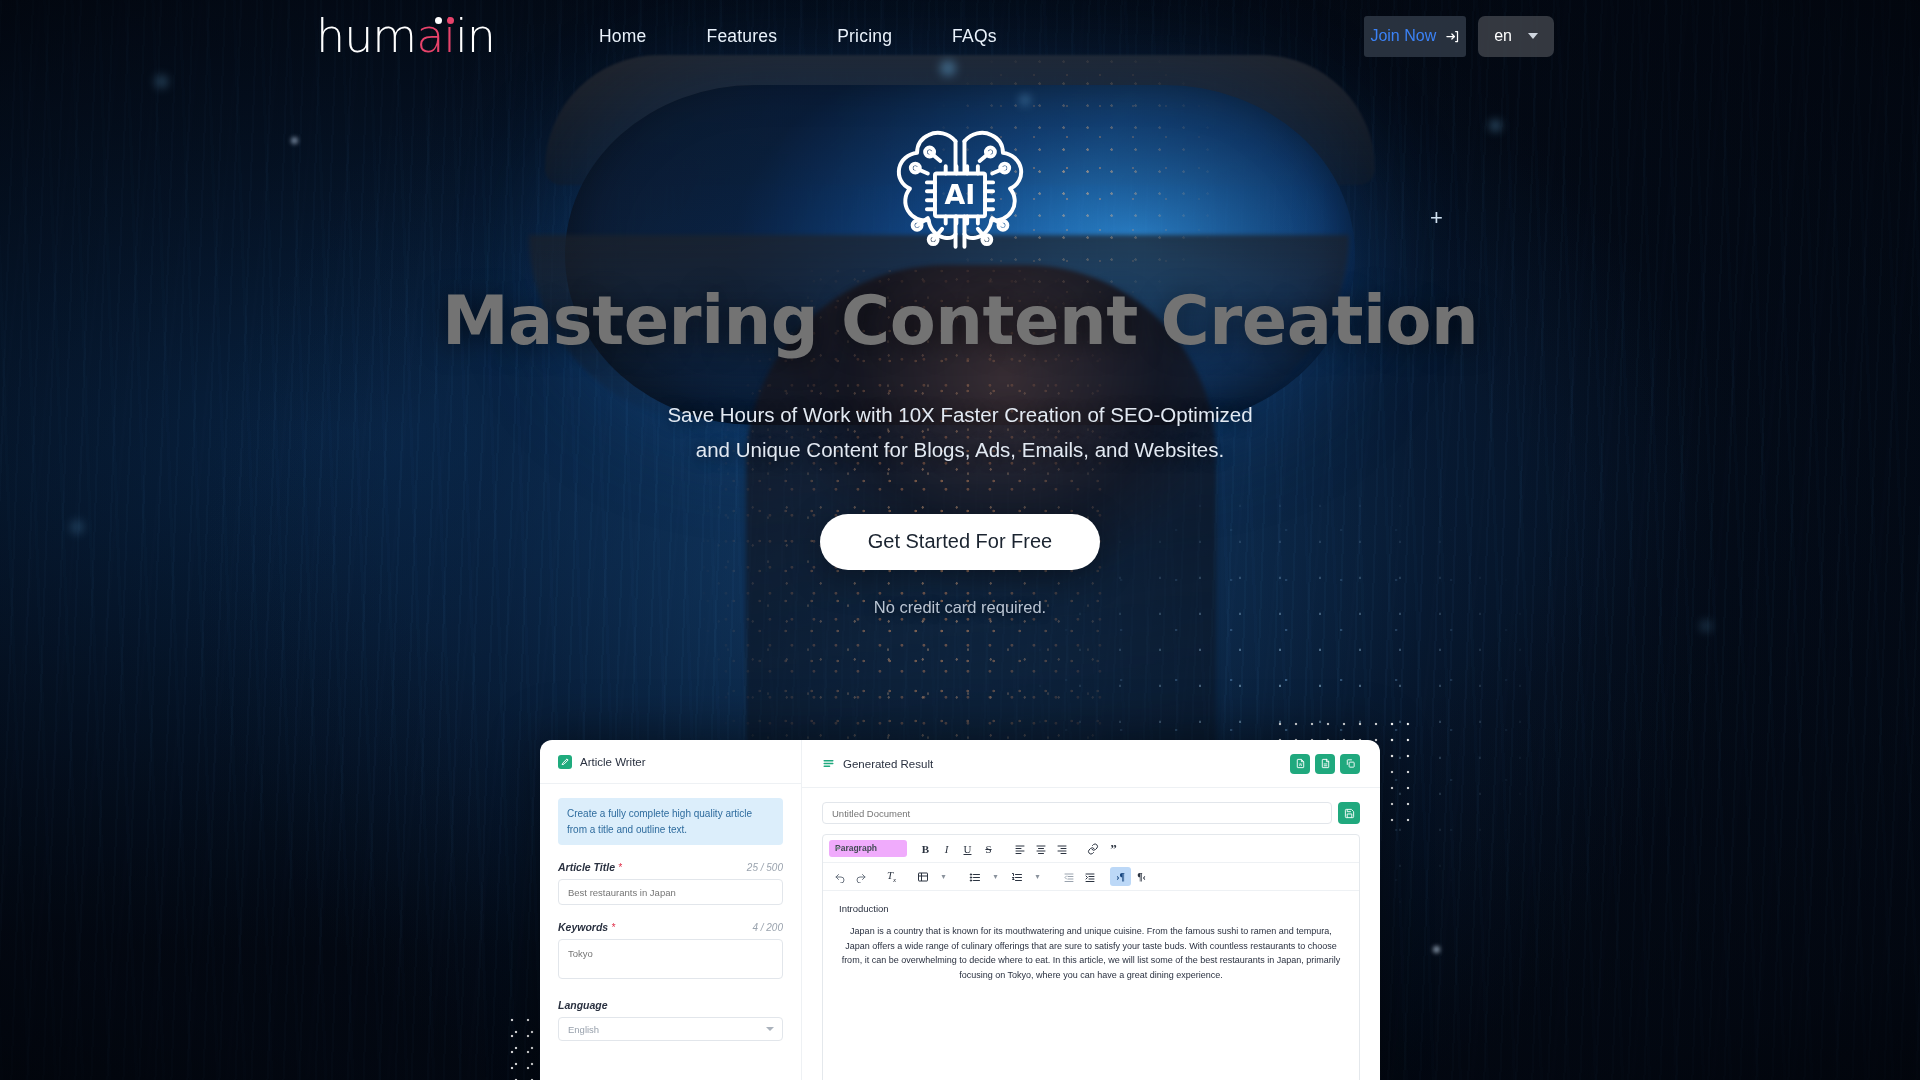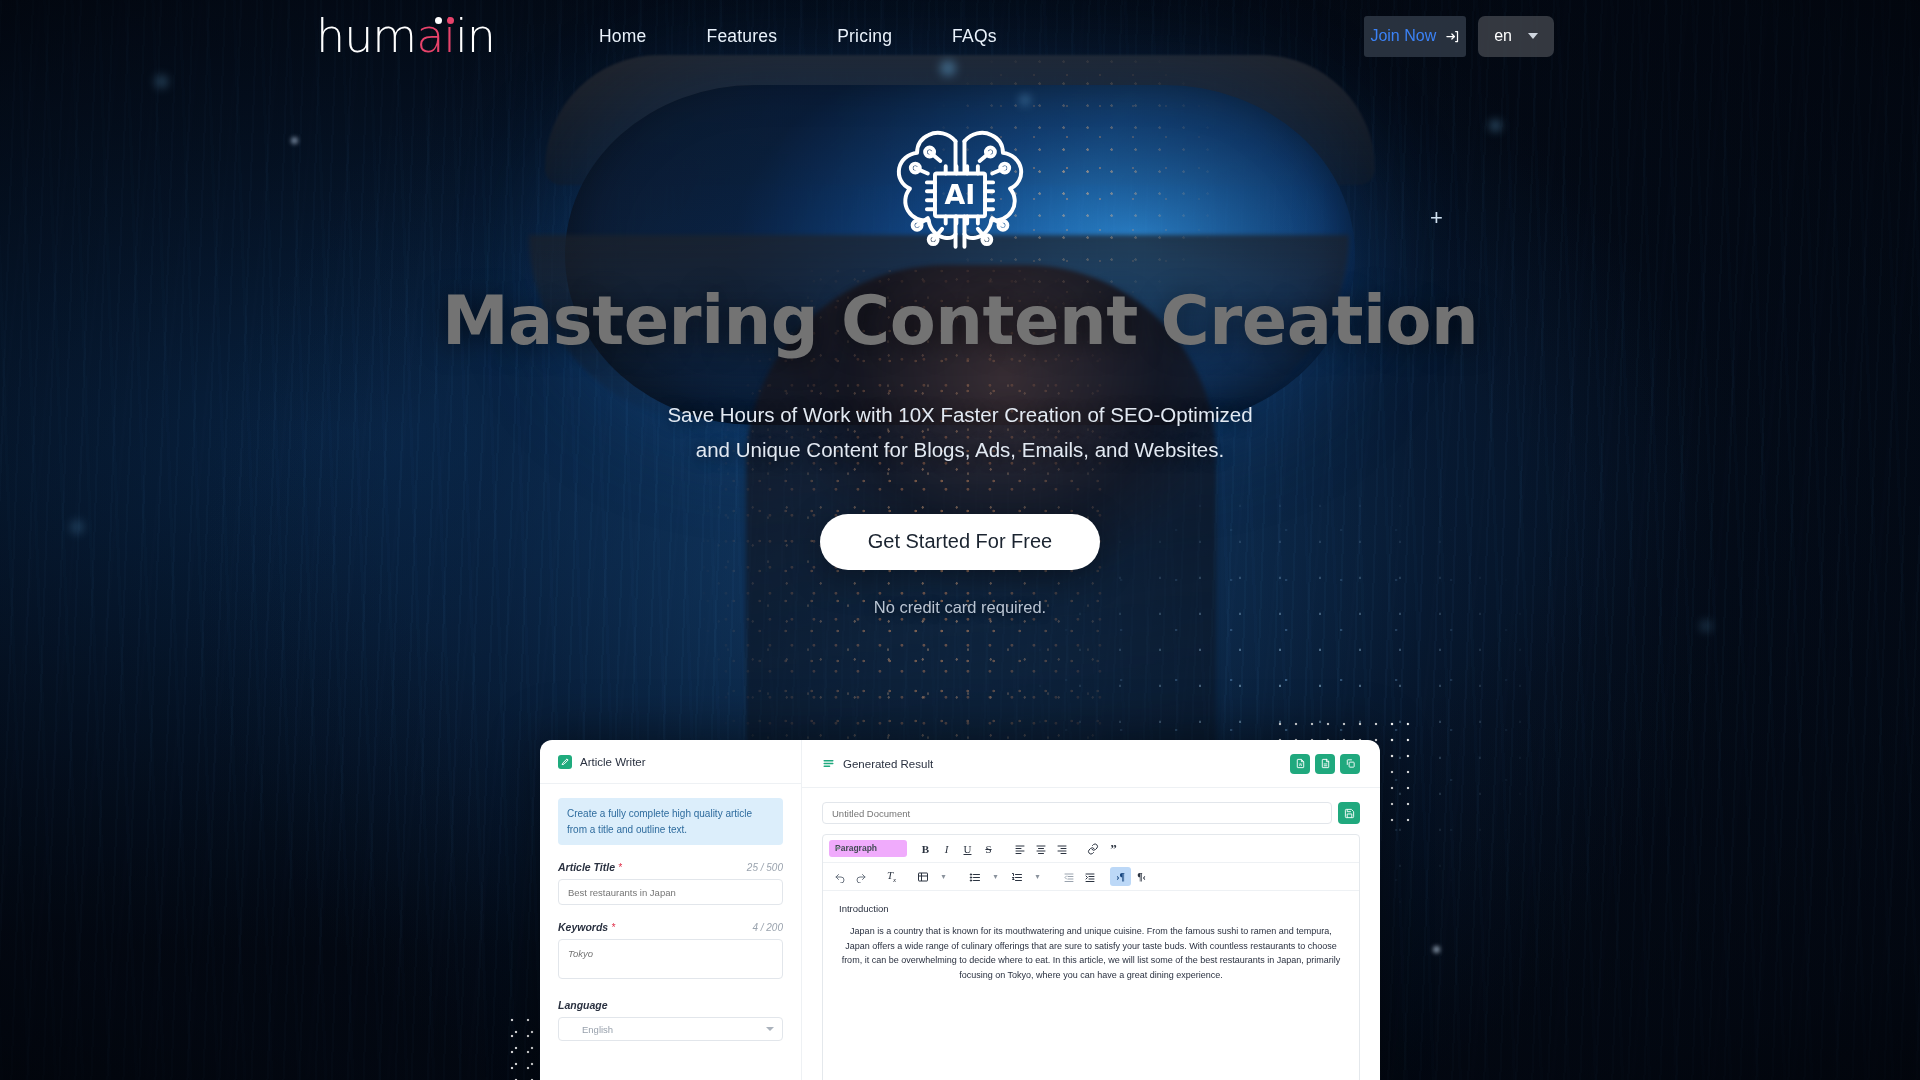--- a/index.html
+++ b/index.html
@@ -174,25 +174,25 @@
   .fld { margin-top:16px; }
   .fld-row { display:flex; align-items:baseline;font-style:italic; }
   .fld-lab { font-size:10.5px; color:#2a3140; font-weight:600; }
   .req { color:#e0304a; margin-left:3px; font-size:10px; }
   .cnt { margin-left:auto; font-size:10px; color:#9aa3ae; }
   .inp {
     margin-top:6px; width:100%; height:24px; border:1px solid #e2e6eb; border-radius:4px;
     font-size:9.5px; color:#99a2ad; padding:12px 9px; background:#fff;
     font-family:"Liberation Sans", sans-serif;
   }
-  .inp.ta { height:40px; padding:7px 9px; resize:none; line-height:1.4;font-style:italic; }
+  .inp.ta { height:40px; padding:7px 9px; resize:none; line-height:1.4; }
   .sel-wrap { position:relative; margin-top:6px; }
   .sel {
     width:100%; height:24px; border:1px solid #e2e6eb; border-radius:4px;
-    font-size:9.5px; color:#99a2ad; padding:0 22px 0 23px; background:#fff;
+    font-size:9.5px; color:#99a2ad; padding:0 22px 0 9px; background:#fff;
     -webkit-appearance:none; appearance:none; font-family:"Liberation Sans", sans-serif;
   }
   .sel-caret { position:absolute; right:9px; top:10px; width:0;height:0;
     border-left:4px solid transparent;border-right:4px solid transparent;border-top:4.5px solid #aab2bc; }
 
   
   .gr-col { flex:1; display:flex; flex-direction:column; }
   .gr-head { display:flex; align-items:center; height:48px; padding:0 20px; border-bottom:1px solid #eef1f4; }
   .gr-head .t { font-size:11.5px; color:#2a3140; font-weight:500; margin-left:8px; }
   .gr-actions { margin-left:auto; display:flex; gap:5px; }

